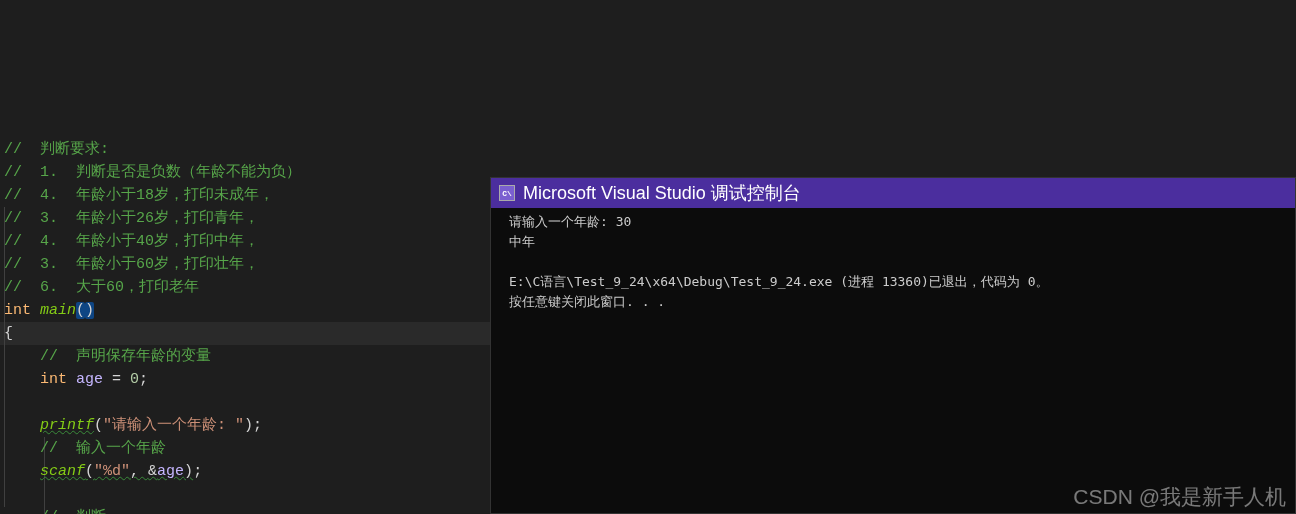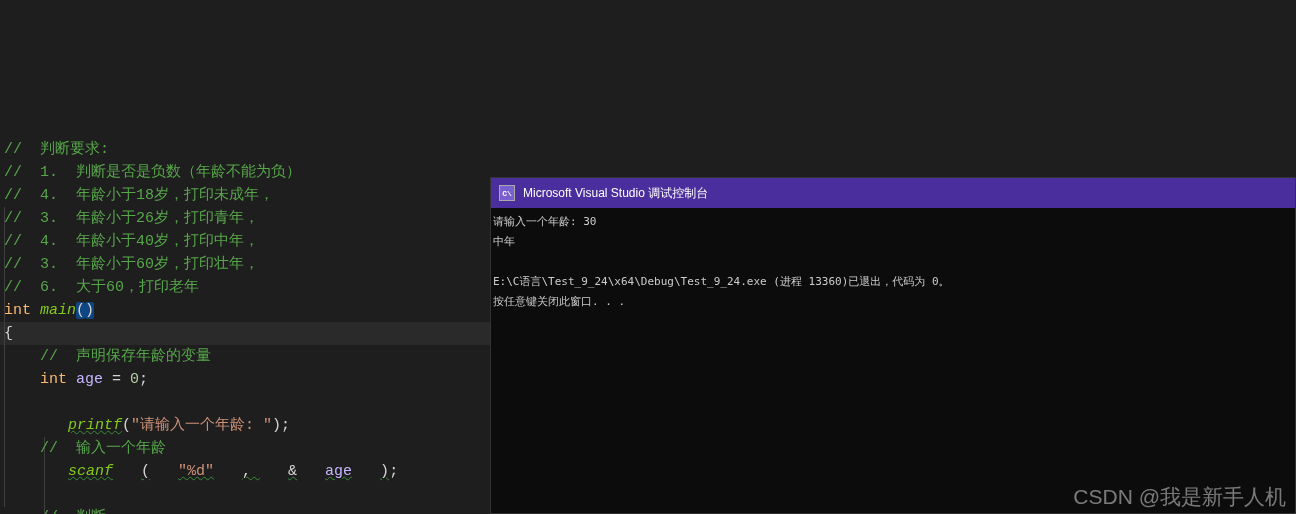--- a/index.html
+++ b/index.html
@@ -61,21 +61,20 @@
       background: #2a2a2a;
       z-index: 0;
     }
     .code-content {
       position: relative;
       z-index: 1;
     }
     .wavy-underline {
       text-decoration: underline wavy #3a8a3a;
       text-decoration-thickness: 1px;
-      margin-left: 28px;
     }
 
     .console-window {
       position: absolute;
       left: 490px;
       top: 177px;
       width: 806px;
       height: 337px;
       background: #0c0c0c;
       border: 1px solid #333;
@@ -96,27 +95,27 @@
       display: flex;
       align-items: center;
       justify-content: center;
       font-size: 8px;
       color: #fff;
       font-weight: bold;
     }
     .console-title {
       color: #ffffff;
       font-family: "Segoe UI", sans-serif;
-      font-size: 12px;
+      font-size: 18px;
     }
     .console-body {
-      padding: 4px 2px;
+      padding: 4px 18px;
       color: #cccccc;
       font-family: "NSimSun", "SimSun", Consolas, monospace;
-      font-size: 11px;
+      font-size: 13px;
       line-height: 20px;
       white-space: pre-wrap;
     }
     .watermark {
       position: absolute;
       right: 10px;
       bottom: 6px;
       color: rgba(255,255,255,0.45);
       font-family: "Microsoft YaHei", sans-serif;
       font-size: 21px;

